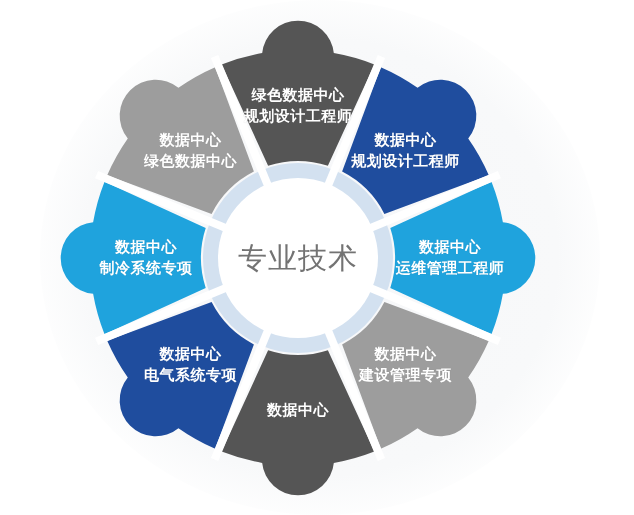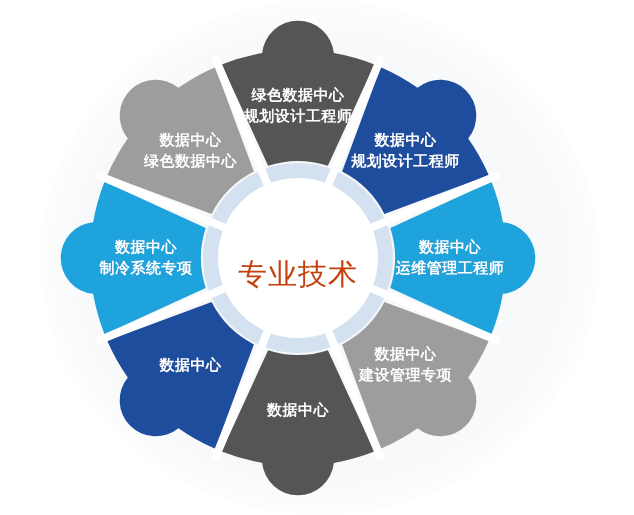--- a/index.html
+++ b/index.html
@@ -5,22 +5,22 @@
   html, body { margin: 0; padding: 0; background: #ffffff; }
   body { width: 634px; height: 515px; overflow: hidden; position: relative; font-family: "DejaVu Sans", sans-serif; }
   #stage { position: absolute; left: 0; top: 0; width: 522px; height: 515px; }
   .bg-halo { position: absolute; left: 40px; top: 0px; width: 560px; height: 515px; border-radius: 50%;
     background: radial-gradient(ellipse at center, #f6f7f9 0%, #f8f9fa 60%, #ffffff 75%); }
   svg { position: absolute; left: 0; top: 0; }
   .seg-label { position: absolute; color: #ffffff; font-weight: bold; font-size: 15px; line-height: 21px;
     text-align: center; white-space: nowrap; transform: translate(-50%, -50%); letter-spacing: 0.5px;
     text-shadow: 0 0 1px rgba(0,0,0,0.15); }
   .seg-label span { display: block; }
-  .center-title { position: absolute; left: 298px; top: 274px; transform: translate(-50%, -50%);
-    color: #c2410c; font-size: 29px; line-height: 44px; text-align: center; white-space: nowrap; letter-spacing: 1px; }
+  .center-title { position: absolute; left: 298px; top: 258px; transform: translate(-50%, -50%);
+    color: #737373; font-size: 29px; line-height: 44px; text-align: center; white-space: nowrap; letter-spacing: 1px; }
   .center-title span { display: block; }
 </style>
 </head>
 <body>
 
 <div id="stage">
   <div class="bg-halo"></div>
   <svg id="wheel" width="634" height="515" viewBox="0 0 634 515">
       <circle cx="298" cy="258" r="95" fill="#d3e1f0"></circle>
       <path d="M 268.1030043284981 165.7223231229882 L 221.64654049586608 64.52093337585438 A 208 208 0 0 1 262.17946471795904 53.10761543652225 A 36 36 0 0 1 333.82053528204096 53.10761543652225 A 208 208 0 0 1 374.353459504134 64.52093337585441 L 327.8969956715019 165.7223231229882 A 97 97 0 0 0 268.1030043284981 165.7223231229882 Z" fill="#555555"></path>
@@ -56,20 +56,21 @@
   </div>
   <div class="seg-label" style="left: 405.48px; top: 365.48px;">
     <span>数据中心</span>
     <span>建设管理专项</span>
   </div>
   <div class="seg-label" style="left: 298px; top: 410px;">
     <span>数据中心</span>
   </div>
   <div class="seg-label" style="left: 190.52px; top: 365.48px;">
     <span>数据中心</span>
+    <span>电气系统专项</span>
   </div>
   <div class="seg-label" style="left: 146px; top: 258px;">
     <span>数据中心</span>
     <span>制冷系统专项</span>
   </div>
   <div class="seg-label" style="left: 190.52px; top: 150.52px;">
     <span>数据中心</span>
     <span>绿色数据中心</span>
   </div>
 

